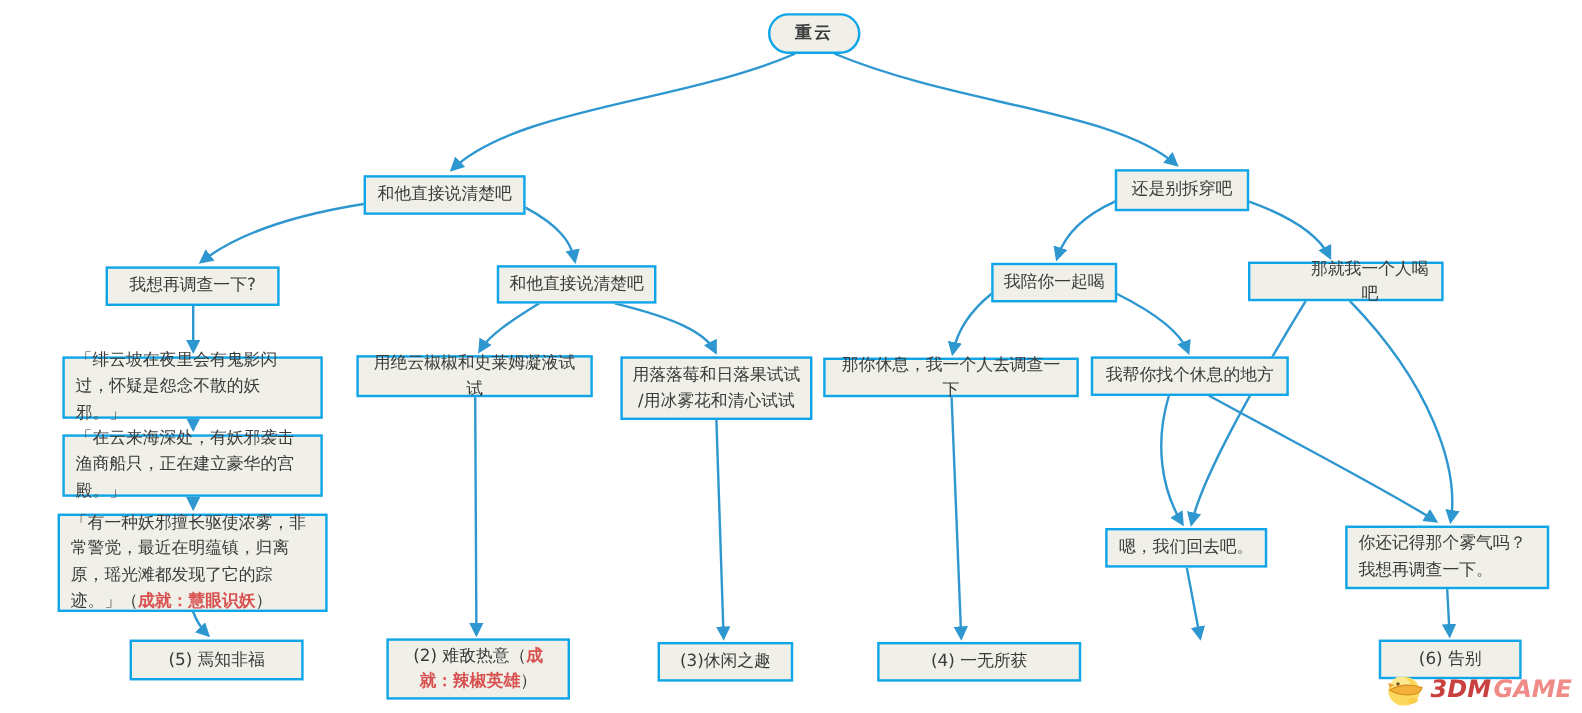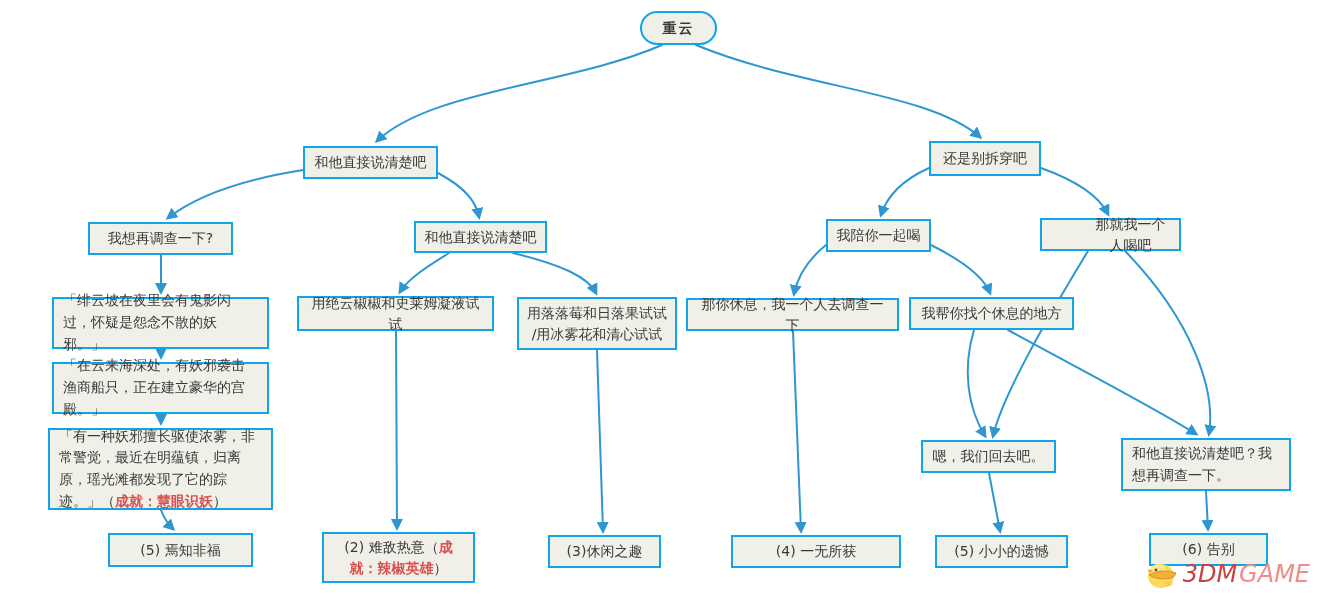--- a/index.html
+++ b/index.html
@@ -27,37 +27,37 @@
   #n-direct{left:303px;top:146px;width:135px;height:33px;}
   #n-hide{left:929px;top:141px;width:112px;height:35px;}
   #n-one{left:88px;top:222px;width:145px;height:33px;}
   #n-all{left:414px;top:221px;width:133px;height:32px;}
   #n-clue1{left:52px;top:297px;width:217px;height:52px;}
   #n-clue2{left:52px;top:362px;width:217px;height:52px;}
   #n-clue3{left:48px;top:428px;width:225px;height:82px;}
   #n-chili{left:297px;top:296px;width:197px;height:35px;}
   #n-berry{left:517px;top:297px;width:160px;height:53px;}
   #n-together{left:826px;top:219px;width:105px;height:33px;}
-  #n-alone{left:1040px;top:218px;width:141px;height:33px;padding-left:48px;}
+  #n-alone{left:1040px;top:218px;width:163px;height:33px;padding-left:48px;}
   #n-invest{left:686px;top:298px;width:213px;height:33px;}
   #n-rest{left:909px;top:297px;width:165px;height:33px;}
   #n-back{left:921px;top:440px;width:135px;height:33px;}
   #n-fog{left:1121px;top:438px;width:170px;height:53px;text-align:left;justify-content:flex-start;}
   #n-end1{left:108px;top:533px;width:145px;height:34px;}
   #n-end2{left:322px;top:532px;width:153px;height:51px;}
   #n-end3{left:548px;top:535px;width:113px;height:33px;}
   #n-end4{left:731px;top:535px;width:170px;height:33px;text-align:right;}
   #n-end5{left:935px;top:535px;width:133px;height:33px;}
   #n-end6{left:1149px;top:533px;width:119px;height:33px;}
   
   .logo{
     position:absolute;right:8px;bottom:4px;z-index:2;
     display:flex;align-items:center;gap:2px;
   }
-  .logo-text{font-size:24px;font-weight:normal;font-style:italic;letter-spacing:0;}
+  .logo-text{font-size:20px;font-weight:bold;font-style:italic;letter-spacing:0;}
   .logo-3dm{color:#c9413f;}
   .logo-game{color:#f08b88;}
 </style>
 </head>
 <body>
 
 <div id="canvas">
 
   <svg id="edges" width="1318" height="594" viewBox="0 0 1318 594">
     <defs>
@@ -139,37 +139,34 @@
     <span>那你休息，我一个人去调查一下</span>
   </div>
   <div class="node" id="n-rest">
     <span>我帮你找个休息的地方</span>
   </div>
 
   <div class="node" id="n-back">
     <span>嗯，我们回去吧。</span>
   </div>
   <div class="node quote" id="n-fog">
-    <span>和他直接说清楚吧？我想再调查一下。</span>
+    <span>你还记得那个雾气吗？我想再调查一下。</span>
   </div>
 
   <div class="node" id="n-end1">
     <span>(5) 焉知非福</span>
   </div>
   <div class="node" id="n-end2">
     <span><span>(2) 难敌热意（</span><span class="ach">成就：辣椒英雄</span><span>）</span></span>
   </div>
   <div class="node" id="n-end3">
     <span>(3)休闲之趣</span>
   </div>
   <div class="node" id="n-end4">
     <span>(4) 一无所获</span>
-  </div>
-  <div class="node" id="n-end5">
-    <span>(5) 小小的遗憾</span>
   </div>
   <div class="node" id="n-end6">
     <span>(6) 告别</span>
   </div>
 
   <div class="logo">
     <svg width="36" height="32" viewBox="0 0 36 32">
       <ellipse cx="16" cy="18" rx="13" ry="12" fill="#fcd95d"></ellipse>
       <ellipse cx="13" cy="13" rx="8" ry="7" fill="#fde98f"></ellipse>
       <circle cx="11" cy="12" r="1.4" fill="#6b4d14"></circle>

